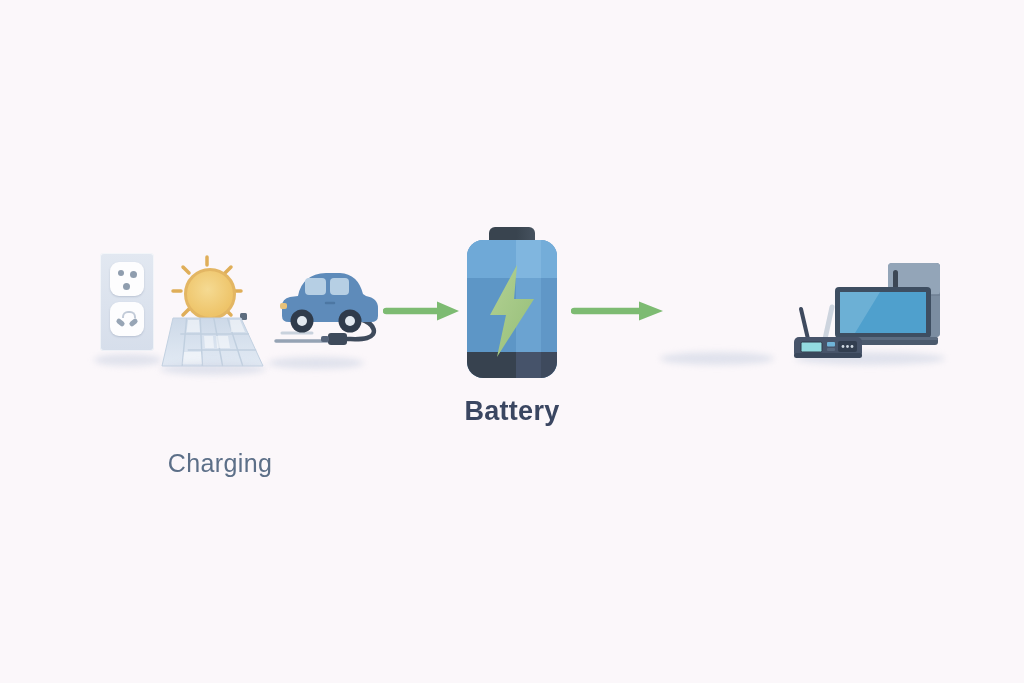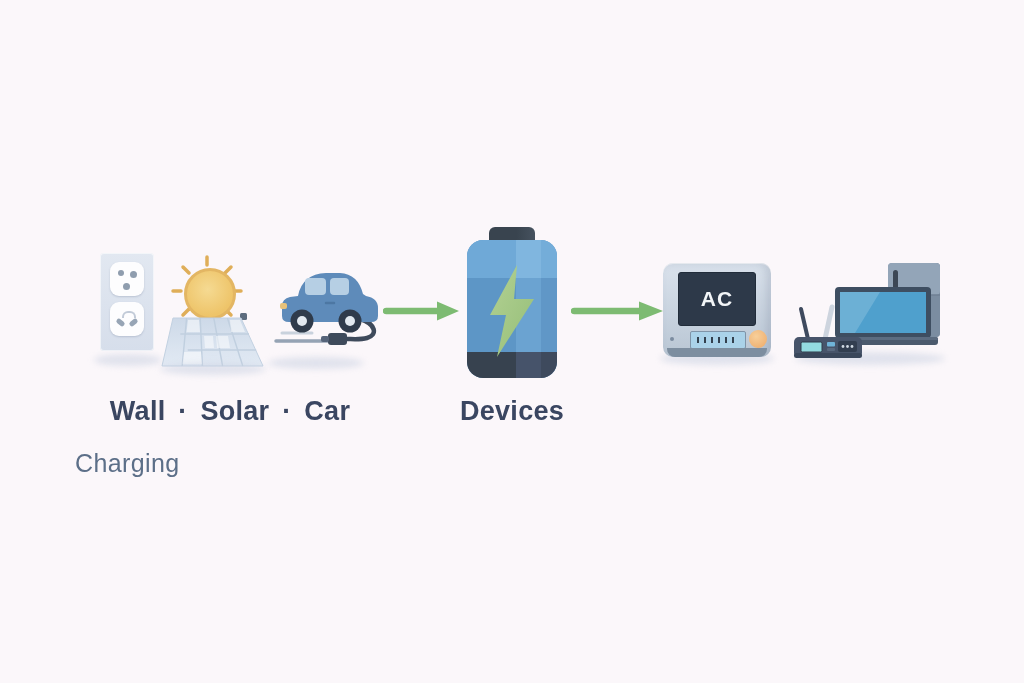--- a/index.html
+++ b/index.html
@@ -22,20 +22,21 @@
     position:absolute;
     text-align:center;
     font-size:27px;
     font-weight:600;
     color:#3a4661;
     letter-spacing:0.3px;
     word-spacing:5px;
   }
   .sub-label{
     position:absolute;
+    text-align:center;
     font-size:25px;
     font-weight:500;
     color:#5c6f88;
     letter-spacing:0.4px;
   }
   
   .outlet-plate{
     left:100px;top:253px;width:54px;height:98px;
     background:linear-gradient(180deg,#e2e8f1,#d6deeb);
     border-radius:4px;
@@ -182,21 +183,20 @@
       <rect x="37" y="20" width="21" height="17" rx="4" fill="#b6cfe4"></rect>
       <rect x="62" y="20" width="19" height="17" rx="4" fill="#b6cfe4"></rect>
       <rect x="12" y="45" width="7" height="6" rx="2" fill="#e8c27a"></rect>
       <line x1="58" y1="45" x2="66" y2="45" stroke="#4d77a3" stroke-width="2.5" stroke-linecap="round"></line>
       <circle cx="34" cy="63" r="11.5" fill="#2f3b4b"></circle>
       <circle cx="34" cy="63" r="5" fill="#e2e9f0"></circle>
       <circle cx="82" cy="63" r="11.5" fill="#2f3b4b"></circle>
       <circle cx="82" cy="63" r="5" fill="#e2e9f0"></circle>
     </svg>
 
-    <div class="group-label" style="left:85px;top:396px;width:290px;">Wall · Solar · Car</div>
     <div class="sub-label" style="left:75px;top:449px;width:290px;">Charging</div>
   </div>
 
   <svg class="abs" style="left:383px;top:300px;" width="78" height="22" viewBox="0 0 78 22">
     <line x1="3" y1="11" x2="56" y2="11" stroke="#7dbb72" stroke-width="6.5" stroke-linecap="round"></line>
     <polygon points="54,1.5 76,11 54,20.5" fill="#7dbb72"></polygon>
   </svg>
 
   <div class="abs battery-cap"></div>
   <div class="abs battery-body">
@@ -205,41 +205,30 @@
     <svg class="bolt-svg" width="56" height="92" viewBox="0 0 56 92">
       <defs>
         <linearGradient id="boltGrad" x1="0" y1="0" x2="1" y2="1">
           <stop offset="0" stop-color="#b3d193"></stop>
           <stop offset="1" stop-color="#95be78"></stop>
         </linearGradient>
       </defs>
       <polygon points="33,0 6,50 22,50 13,92 50,34 30,34" fill="url(#boltGrad)"></polygon>
     </svg>
   </div>
-  <div class="group-label" style="left:427px;top:396px;width:170px;">Devices</div>
+  <div class="group-label" style="left:427px;top:396px;width:170px;">Battery</div>
 
   <svg class="abs" style="left:571px;top:300px;" width="95" height="22" viewBox="0 0 95 22">
     <line x1="3" y1="11" x2="70" y2="11" stroke="#7dbb72" stroke-width="6.5" stroke-linecap="round"></line>
     <polygon points="68,1.5 92,11 68,20.5" fill="#7dbb72"></polygon>
   </svg>
 
   <div class="abs" style="left:0;top:0;width:1024px;height:683px;pointer-events:none;">
 
     <div class="shadow" style="left:660px;top:352px;width:114px;height:13px;"></div>
-    <div class="abs inverter-body">
-      <div class="inverter-screen">
-        <span>AC</span>
-      </div>
-      <div class="inverter-led"></div>
-      <div class="inverter-lcd">
-        <div class="lcd-digits"></div>
-      </div>
-      <div class="inverter-button"></div>
-      <div class="inverter-base"></div>
-    </div>
 
     <div class="shadow" style="left:795px;top:352px;width:150px;height:13px;"></div>
     <svg class="abs" style="left:780px;top:255px;" width="185" height="112" viewBox="0 0 185 112">
 
       <g>
         <rect x="108" y="8" width="52" height="74" rx="4" fill="#8b9db1"></rect>
         <rect x="148" y="8" width="12" height="74" rx="4" fill="#7b8da1"></rect>
         <rect x="108" y="8" width="52" height="32" rx="4" fill="#93a5b8"></rect>
         <line x1="108" y1="40" x2="160" y2="40" stroke="#6f8195" stroke-width="1.5"></line>
         <rect x="113" y="15" width="5" height="19" rx="2.5" fill="#3c4755"></rect>

